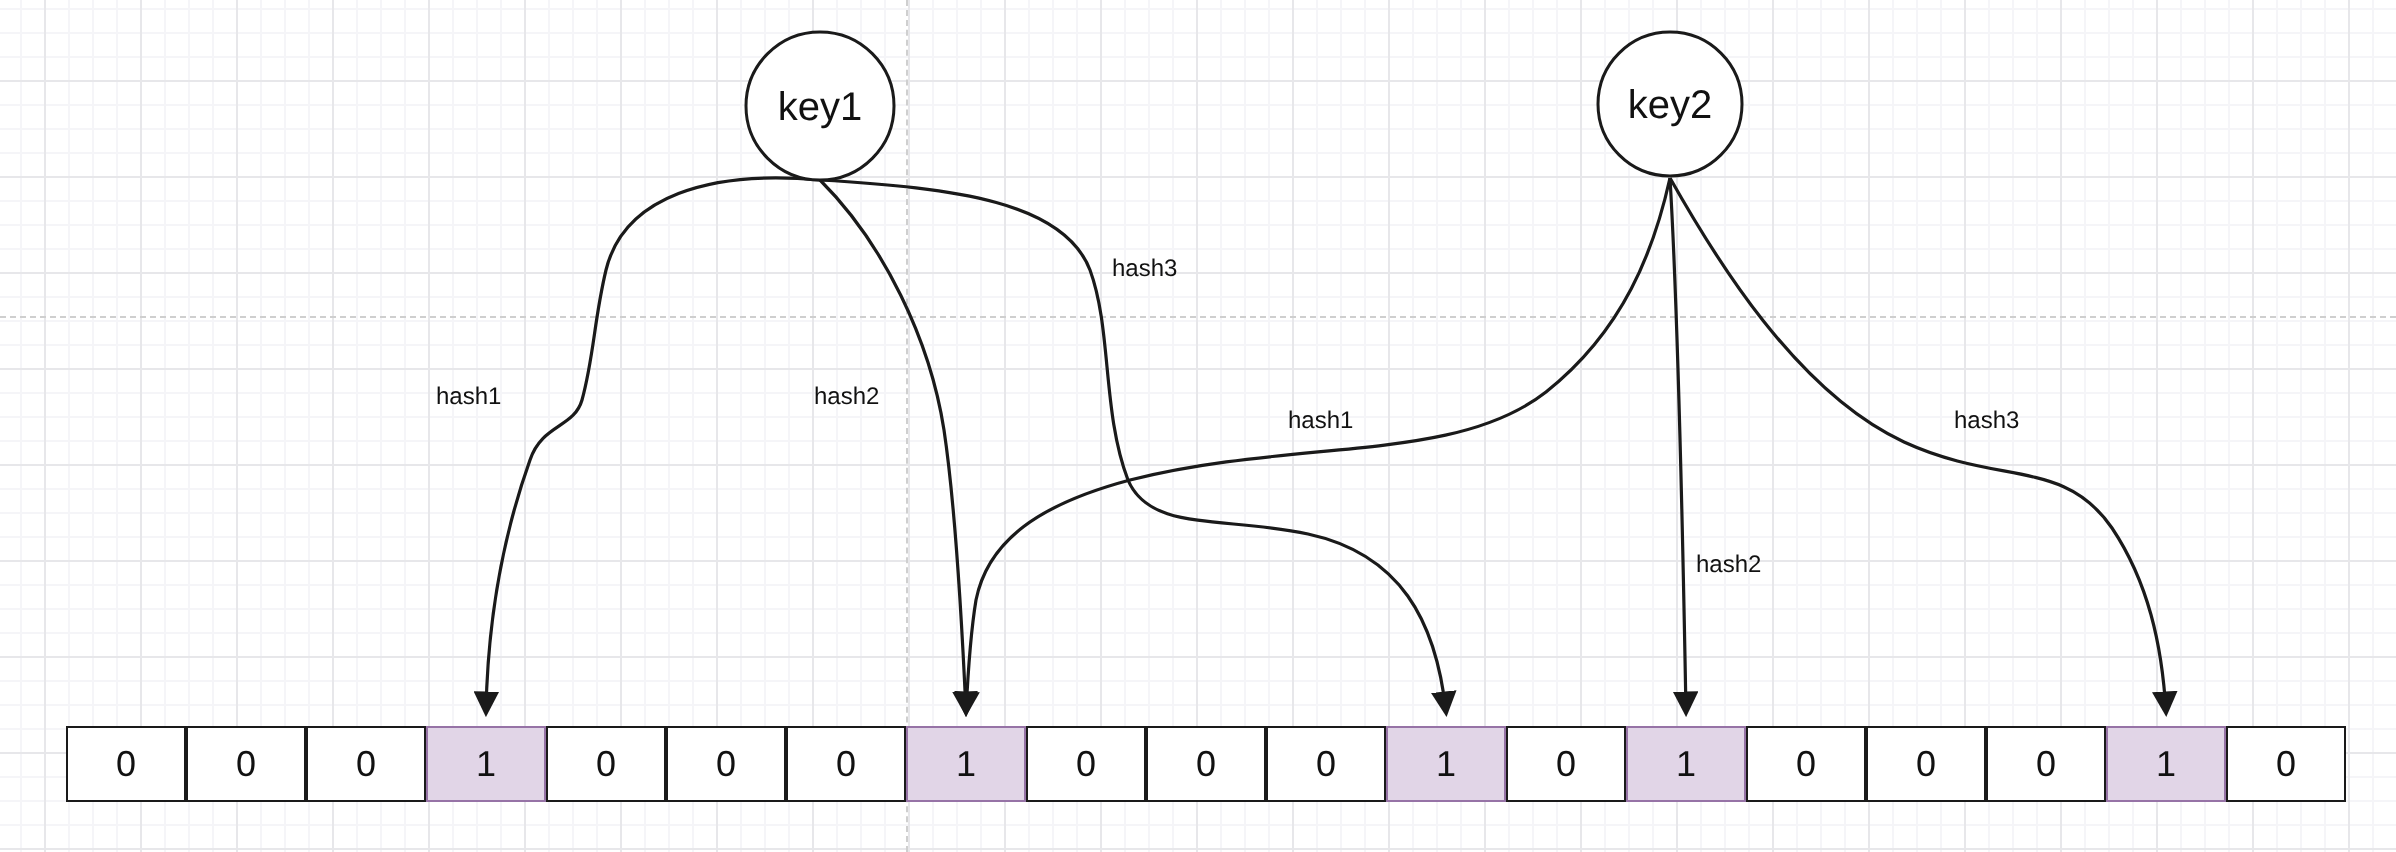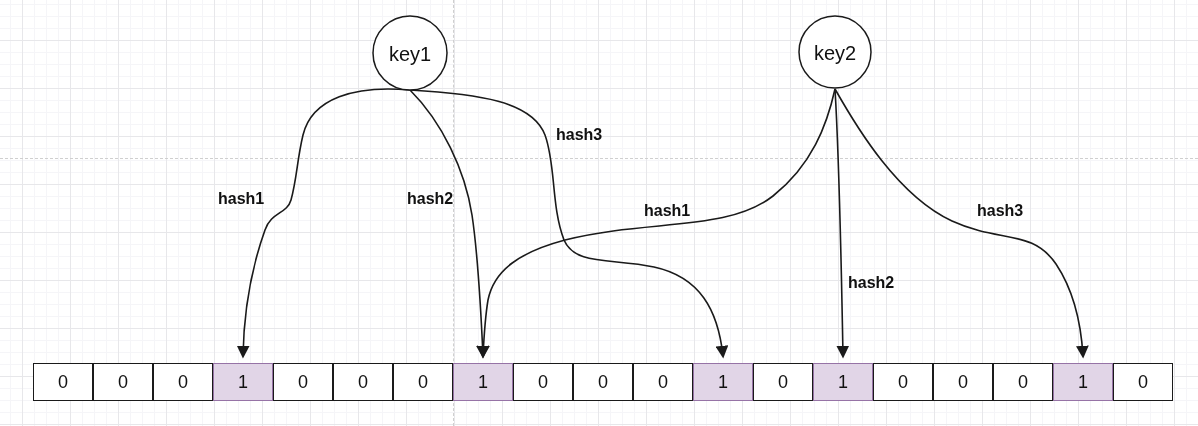--- a/index.html
+++ b/index.html
@@ -22,22 +22,22 @@
     position: absolute; top: 0; bottom: 0; left: 453px; width: 0;
     border-left: 1px dashed #cfcfcf;
   }
   .page-divider-h {
     position: absolute; left: 0; right: 0; top: 158px; height: 0;
     border-top: 1px dashed #cfcfcf;
   }
   svg.diagram { position: absolute; left: 0; top: 0; }
   .hash-label {
     position: absolute;
-    font-weight: bold;
-    font-size: 16px;
+    font-weight: normal;
+    font-size: 12px;
     color: #111;
     white-space: nowrap;
     line-height: 17px;
   }
   .bit-cell {
     position: absolute;
     top: 363px;
     width: 60px;
     height: 38px;
     box-sizing: border-box;

